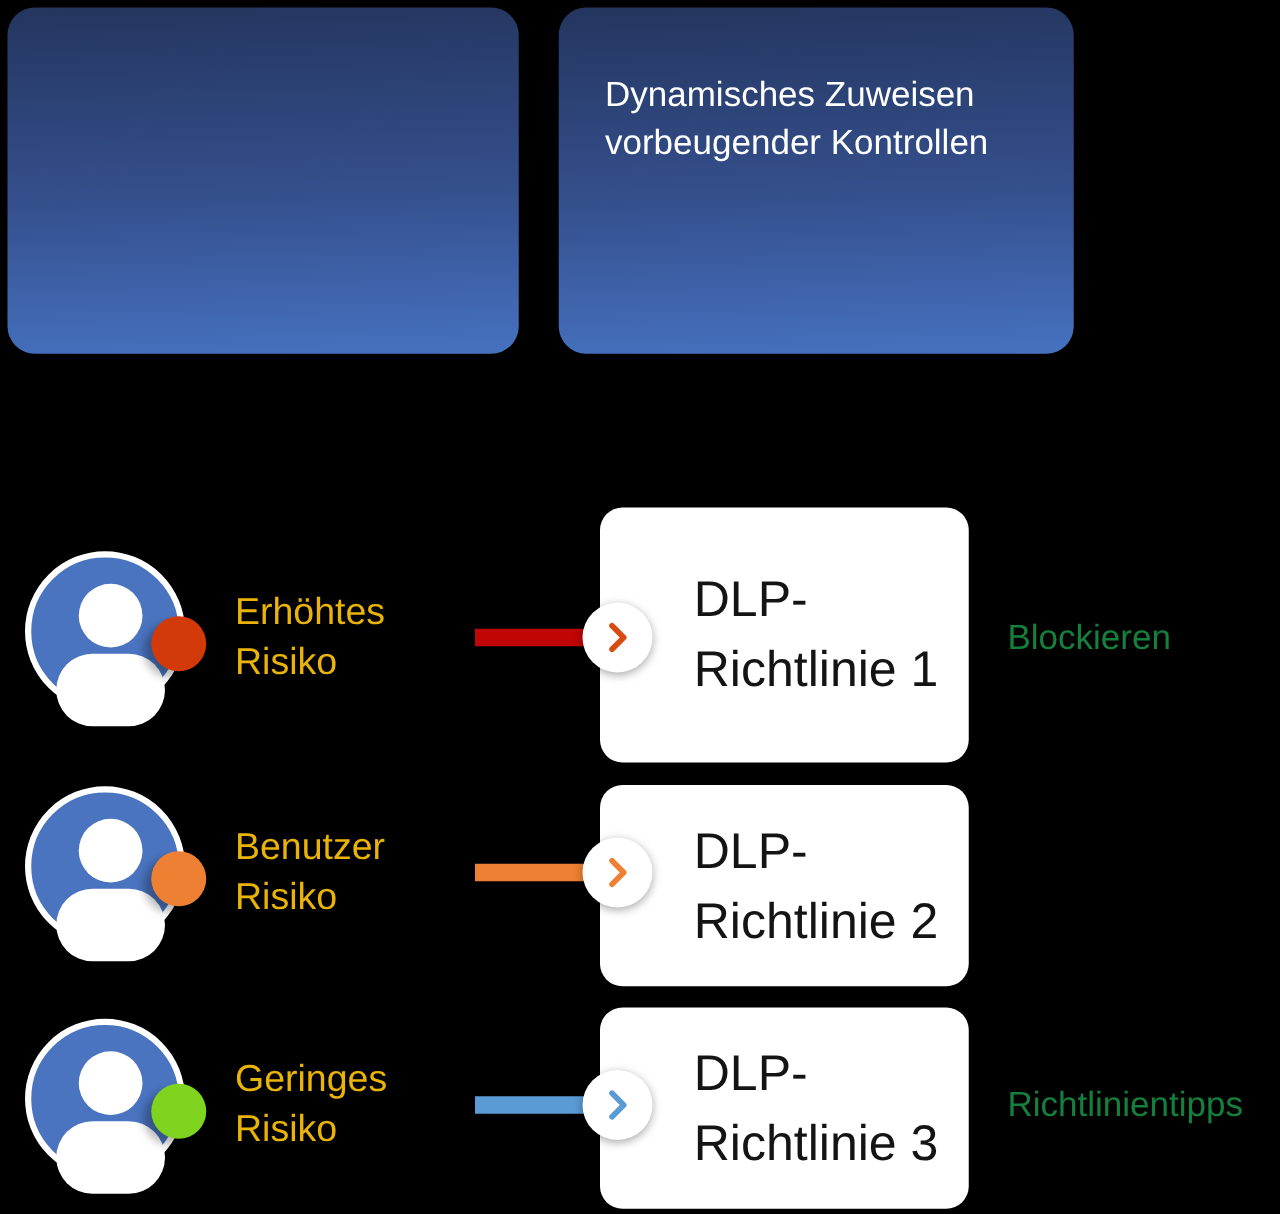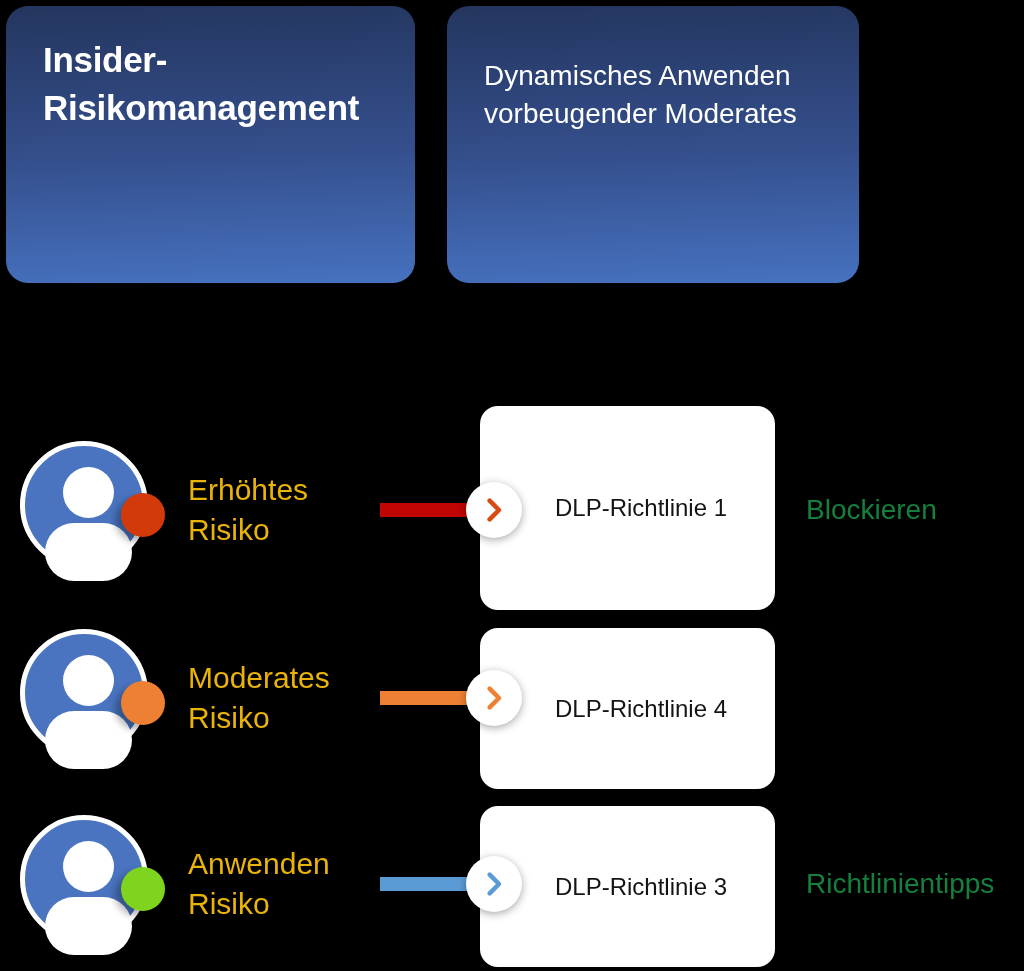--- a/index.html
+++ b/index.html
@@ -72,40 +72,39 @@
   .policy-card {
     position:absolute; left:480px; width:295px;
     background:#fff; border-radius:18px; z-index:1;
     display:flex; align-items:center;
   }
   .r1 .policy-card { top:-104px; height:204px; }
   .r2 .policy-card { top:-70px;  height:161px; }
   .r3 .policy-card { top:-78px;  height:161px; }
   .policy-text {
     margin-left:75px; width:202px;
-    color:#141414; font-size:24px; line-height:1.4;
+    color:#141414; font-size:40px; line-height:1.4;
   }
 
   .action-label {
     position:absolute; left:806px; top:-50px;
     width:216px; height:100px;
     display:flex; align-items:center;
     color:#15803d; font-size:28px;
   }
 </style>
 </head>
 <body>
 
 <div class="canvas">
 
   <div class="card card-a">
-    <div class="card-title">Insider-Risikomanagement</div>
   </div>
   <div class="card card-b">
-    <div class="card-sub">Dynamisches Anwenden vorbeugender Moderates</div>
+    <div class="card-sub">Dynamisches Zuweisen vorbeugender Kontrollen</div>
   </div>
 
   <div class="row r1">
     <div class="policy-card">
       <div class="policy-text">DLP-Richtlinie 1</div>
     </div>
     <div class="avatar">
       <div class="head"></div>
       <div class="torso"></div>
       <div class="badge" style="background-color: rgb(210, 58, 10);"></div>
@@ -115,47 +114,47 @@
     <div class="chevron-circle" style="color: rgb(216, 74, 16);">
       <svg viewBox="0 0 24 24" width="30" height="30">
           <path d="M8.5 4.5 L16 12 L8.5 19.5" fill="none" stroke="currentColor" stroke-width="3.6" stroke-linecap="round" stroke-linejoin="round"></path>
         </svg>
     </div>
     <div class="action-label">Blockieren</div>
   </div>
 
   <div class="row r2">
     <div class="policy-card">
-      <div class="policy-text">DLP-Richtlinie 4</div>
+      <div class="policy-text">DLP-Richtlinie 2</div>
     </div>
     <div class="avatar">
       <div class="head"></div>
       <div class="torso"></div>
       <div class="badge" style="background-color: rgb(237, 128, 51);"></div>
     </div>
-    <div class="risk-label">Moderates Risiko</div>
+    <div class="risk-label">Benutzer Risiko</div>
     <div class="connector" style="background-color: rgb(237, 128, 51);"></div>
     <div class="chevron-circle" style="color: rgb(237, 128, 51);">
       <svg viewBox="0 0 24 24" width="30" height="30">
           <path d="M8.5 4.5 L16 12 L8.5 19.5" fill="none" stroke="currentColor" stroke-width="3.6" stroke-linecap="round" stroke-linejoin="round"></path>
         </svg>
     </div>
     <div class="action-label"></div>
   </div>
 
   <div class="row r3">
     <div class="policy-card">
       <div class="policy-text">DLP-Richtlinie 3</div>
     </div>
     <div class="avatar">
       <div class="head"></div>
       <div class="torso"></div>
       <div class="badge" style="background-color: rgb(126, 212, 30);"></div>
     </div>
-    <div class="risk-label">Anwenden Risiko</div>
+    <div class="risk-label">Geringes Risiko</div>
     <div class="connector" style="background-color: rgb(91, 155, 213);"></div>
     <div class="chevron-circle" style="color: rgb(91, 155, 213);">
       <svg viewBox="0 0 24 24" width="30" height="30">
           <path d="M8.5 4.5 L16 12 L8.5 19.5" fill="none" stroke="currentColor" stroke-width="3.6" stroke-linecap="round" stroke-linejoin="round"></path>
         </svg>
     </div>
     <div class="action-label">Richtlinientipps</div>
   </div>
 
 </div>

